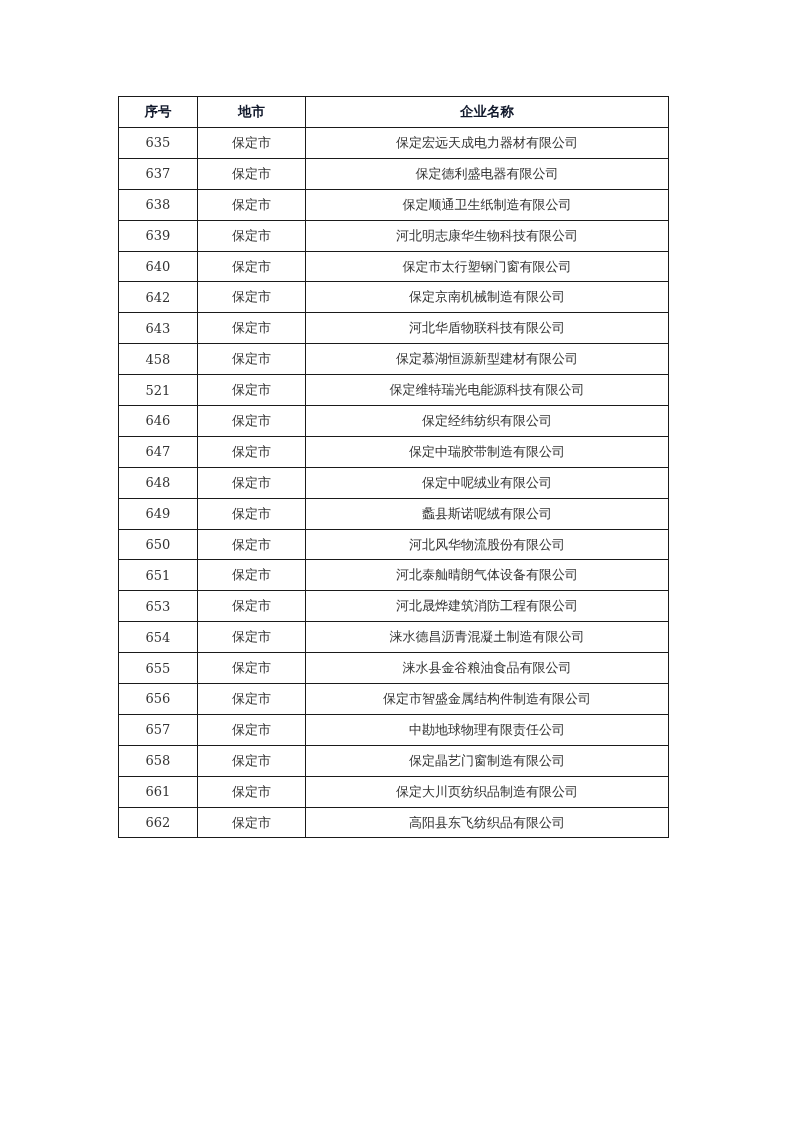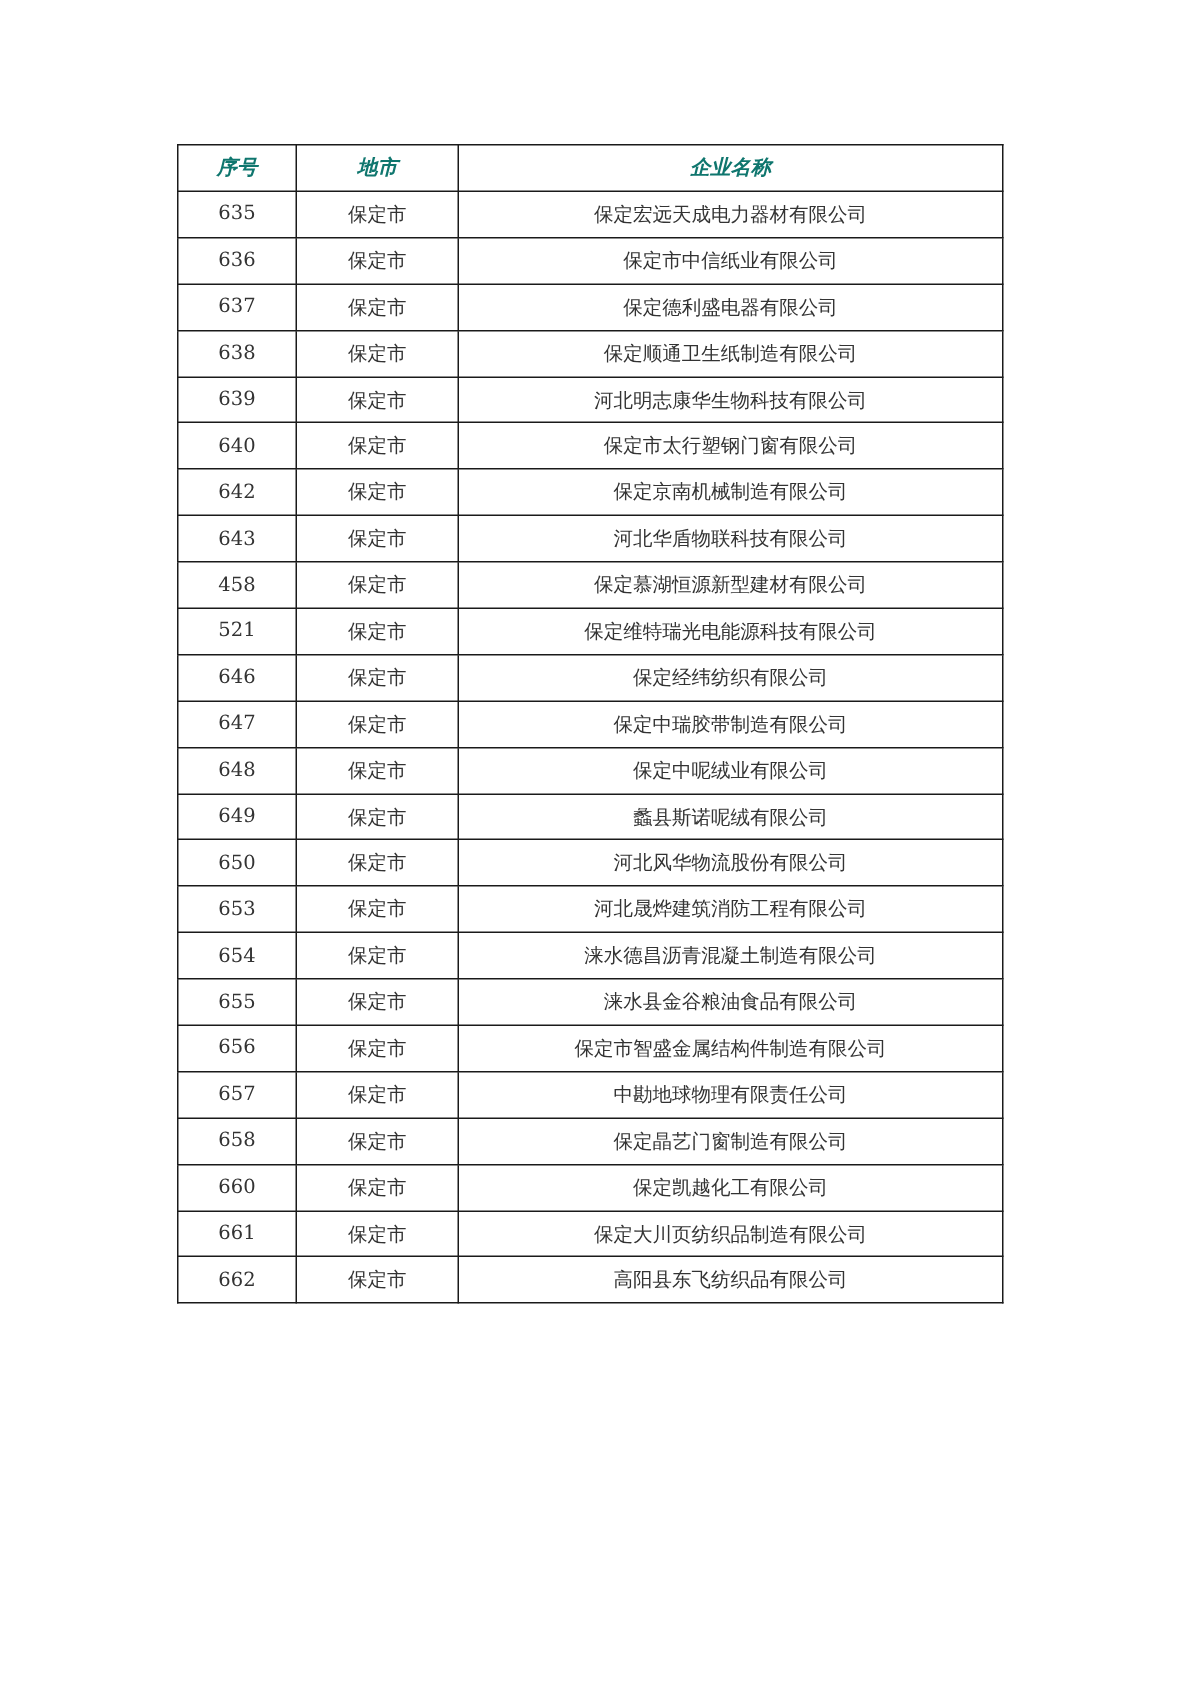--- a/index.html
+++ b/index.html
@@ -8,23 +8,22 @@
   .page { position: absolute; left: 0; top: 0; width: 794px; height: 1123px; background: #fff; }
   table.list {
     position: absolute; left: 118px; top: 96px; width: 550px;
     border-collapse: collapse; table-layout: fixed;
   }
   table.list th, table.list td {
     border: 1px solid #1a1a1a; text-align: center; vertical-align: middle;
     padding: 0; white-space: nowrap; overflow: hidden;
   }
   table.list th {
-    height: 30px; font-weight: bold; font-size: 13.5px; color: #0f766e;
+    height: 30px; font-weight: bold; font-size: 13.5px; color: #0f172a;
     font-family: "DejaVu Sans", "Liberation Sans", sans-serif;
-    font-style: italic;
   }
   table.list td { height: 29.9px; font-size: 13px; color: #333; }
   col.c1 { width: 79px; }
   col.c2 { width: 108px; }
   col.c3 { width: 363px; }
 </style>
 </head>
 <body>
 
 <div class="page">
@@ -39,25 +38,20 @@
         <th>序号</th>
         <th>地市</th>
         <th>企业名称</th>
       </tr>
     </thead>
     <tbody id="rows">
         <tr>
           <td>635</td>
           <td>保定市</td>
           <td>保定宏远天成电力器材有限公司</td>
-        </tr>
-        <tr>
-          <td>636</td>
-          <td>保定市</td>
-          <td>保定市中信纸业有限公司</td>
         </tr>
         <tr>
           <td>637</td>
           <td>保定市</td>
           <td>保定德利盛电器有限公司</td>
         </tr>
         <tr>
           <td>638</td>
           <td>保定市</td>
           <td>保定顺通卫生纸制造有限公司</td>
@@ -111,20 +105,25 @@
           <td>649</td>
           <td>保定市</td>
           <td>蠡县斯诺呢绒有限公司</td>
         </tr>
         <tr>
           <td>650</td>
           <td>保定市</td>
           <td>河北风华物流股份有限公司</td>
         </tr>
         <tr>
+          <td>651</td>
+          <td>保定市</td>
+          <td>河北泰舢晴朗气体设备有限公司</td>
+        </tr>
+        <tr>
           <td>653</td>
           <td>保定市</td>
           <td>河北晟烨建筑消防工程有限公司</td>
         </tr>
         <tr>
           <td>654</td>
           <td>保定市</td>
           <td>涞水德昌沥青混凝土制造有限公司</td>
         </tr>
         <tr>
@@ -141,25 +140,20 @@
           <td>657</td>
           <td>保定市</td>
           <td>中勘地球物理有限责任公司</td>
         </tr>
         <tr>
           <td>658</td>
           <td>保定市</td>
           <td>保定晶艺门窗制造有限公司</td>
         </tr>
         <tr>
-          <td>660</td>
-          <td>保定市</td>
-          <td>保定凯越化工有限公司</td>
-        </tr>
-        <tr>
           <td>661</td>
           <td>保定市</td>
           <td>保定大川页纺织品制造有限公司</td>
         </tr>
         <tr>
           <td>662</td>
           <td>保定市</td>
           <td>高阳县东飞纺织品有限公司</td>
         </tr>
       </tbody>

